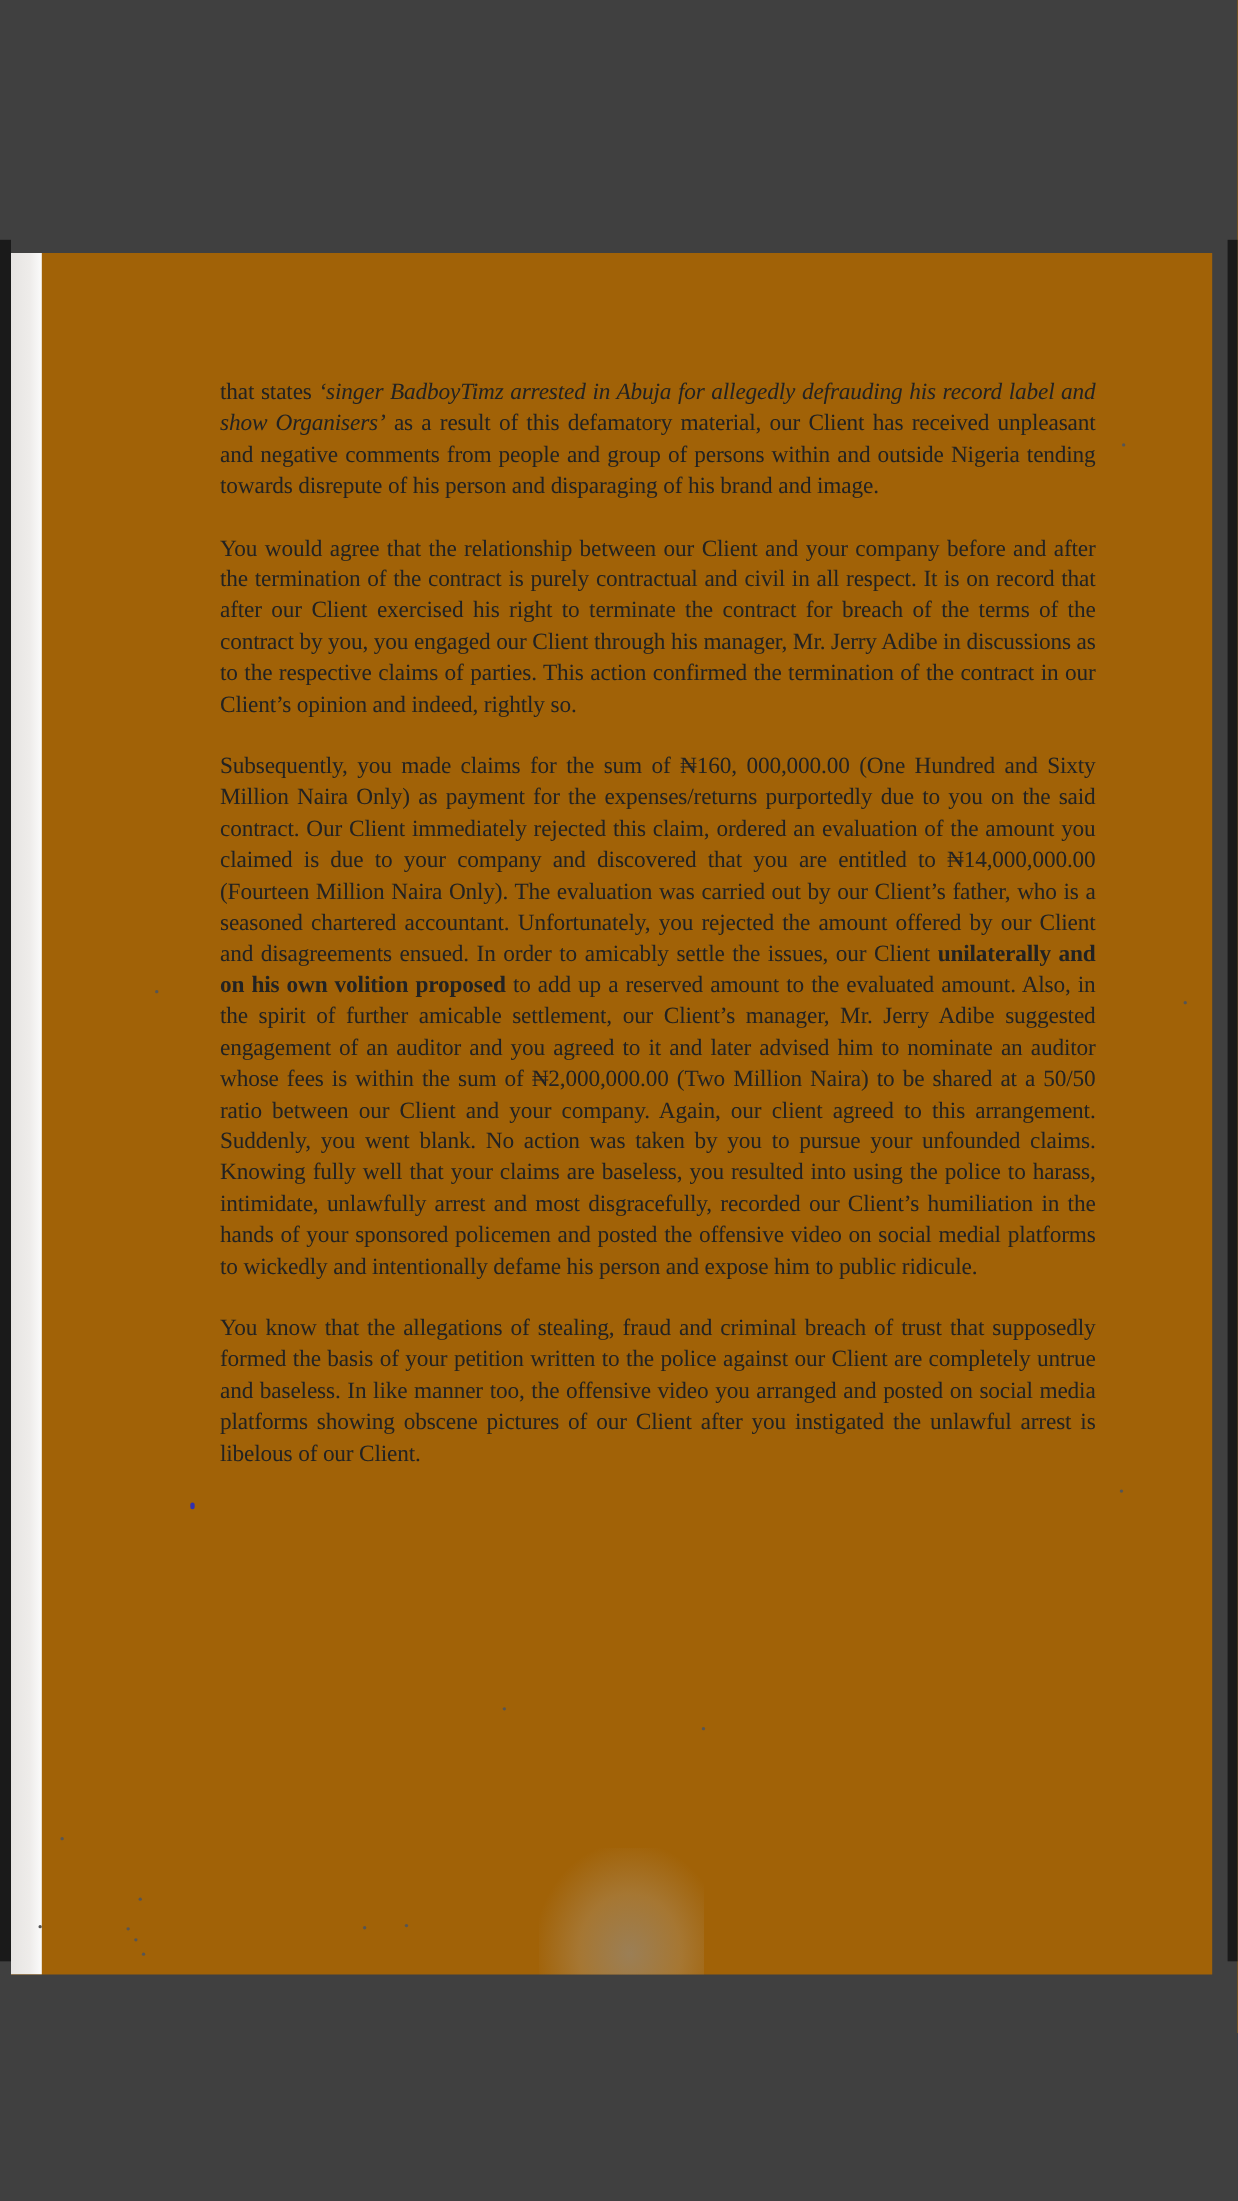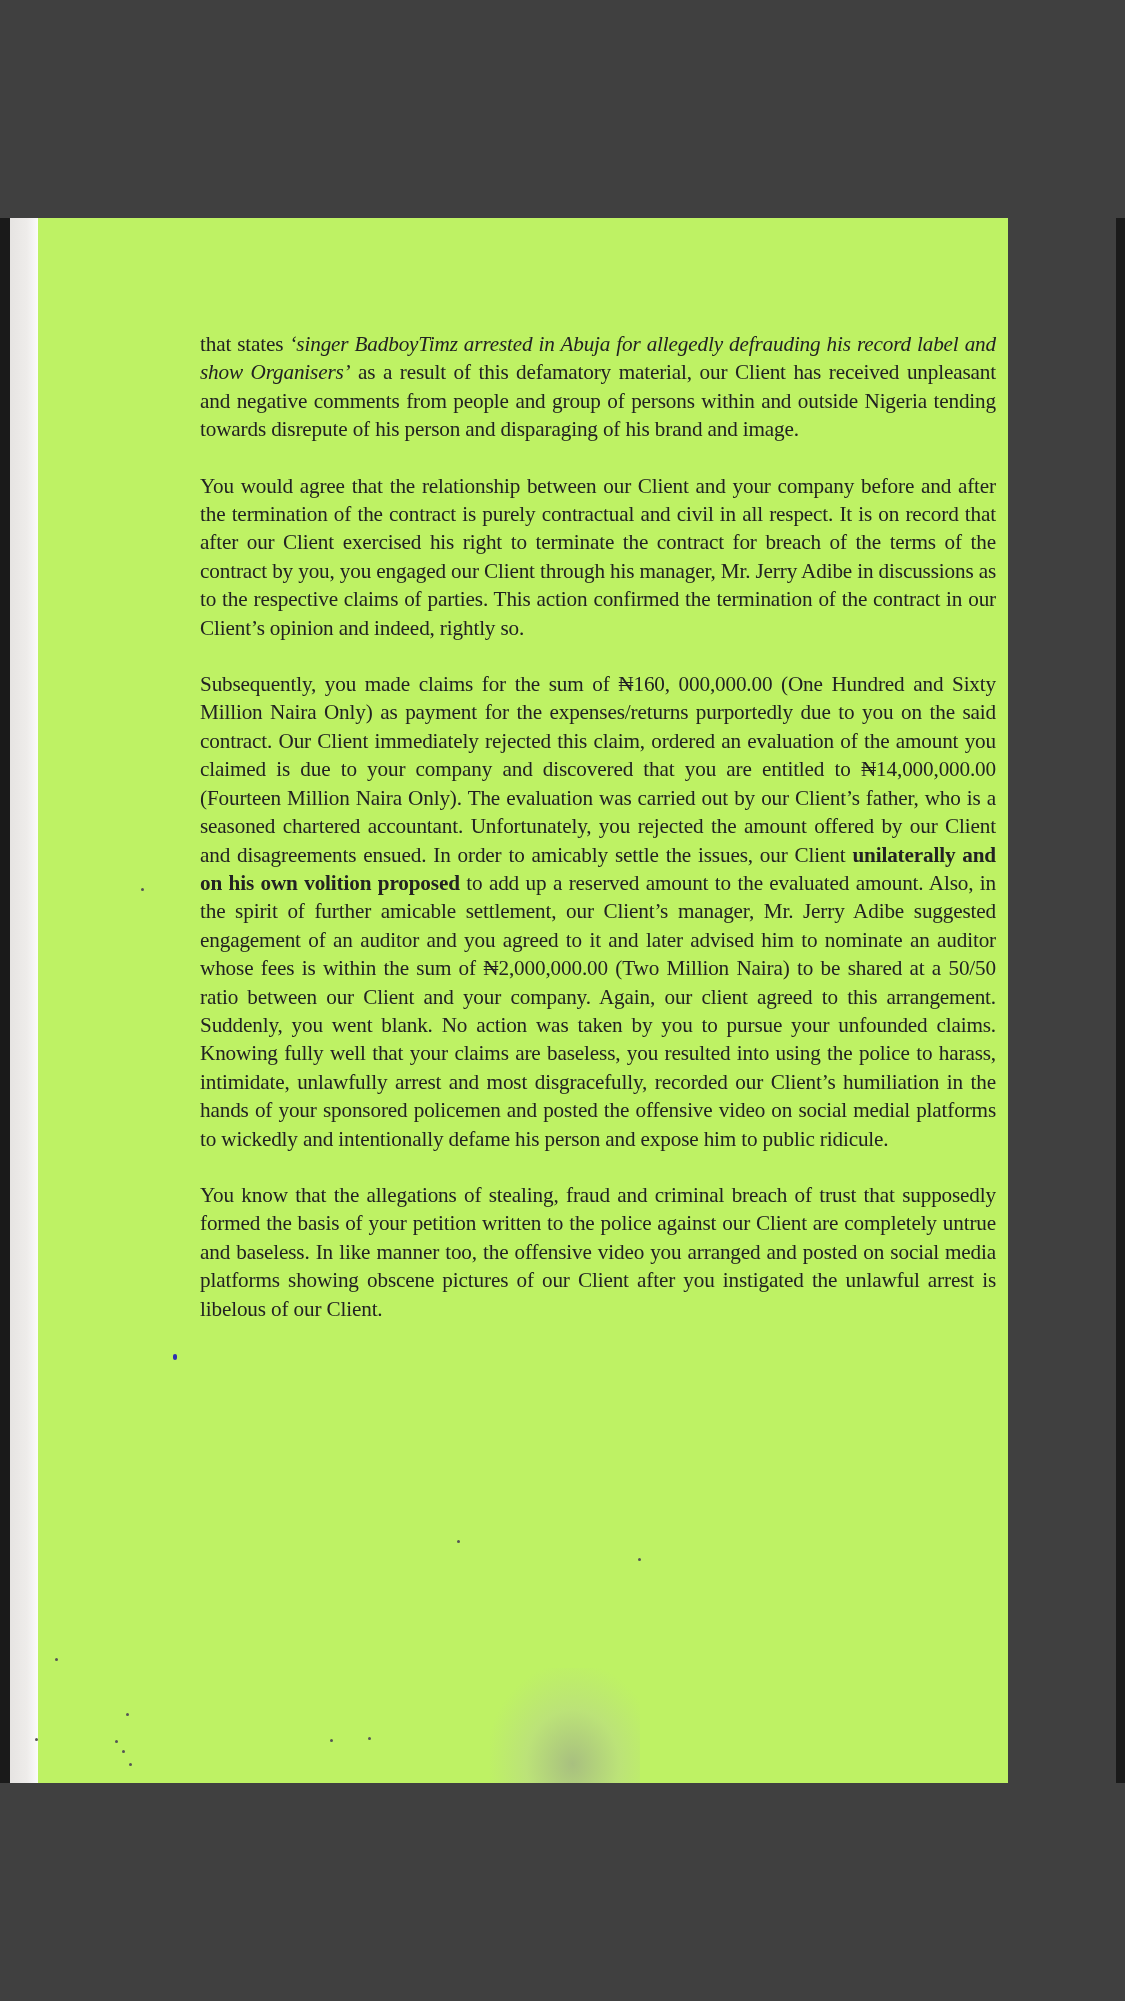--- a/index.html
+++ b/index.html
@@ -26,24 +26,24 @@
     position: absolute;
     left: 1116px;
     top: 218px;
     width: 9px;
     height: 1565px;
     background: #1a1a1a;
   }
   .page {
     position: absolute;
     left: 10px;
-    top: 218px;
-    width: 998px;
+    top: 230px;
+    width: 1092px;
     height: 1565px;
-    background: #bef264;
+    background: #a16207;
     overflow: hidden;
   }
   .page-edge-fold {
     position: absolute;
     left: 0;
     top: 0;
     width: 28px;
     height: 100%;
     background: linear-gradient(to right, #e6e4e2 0%, #eeecea 60%, #fbfbfb 100%);
   }

